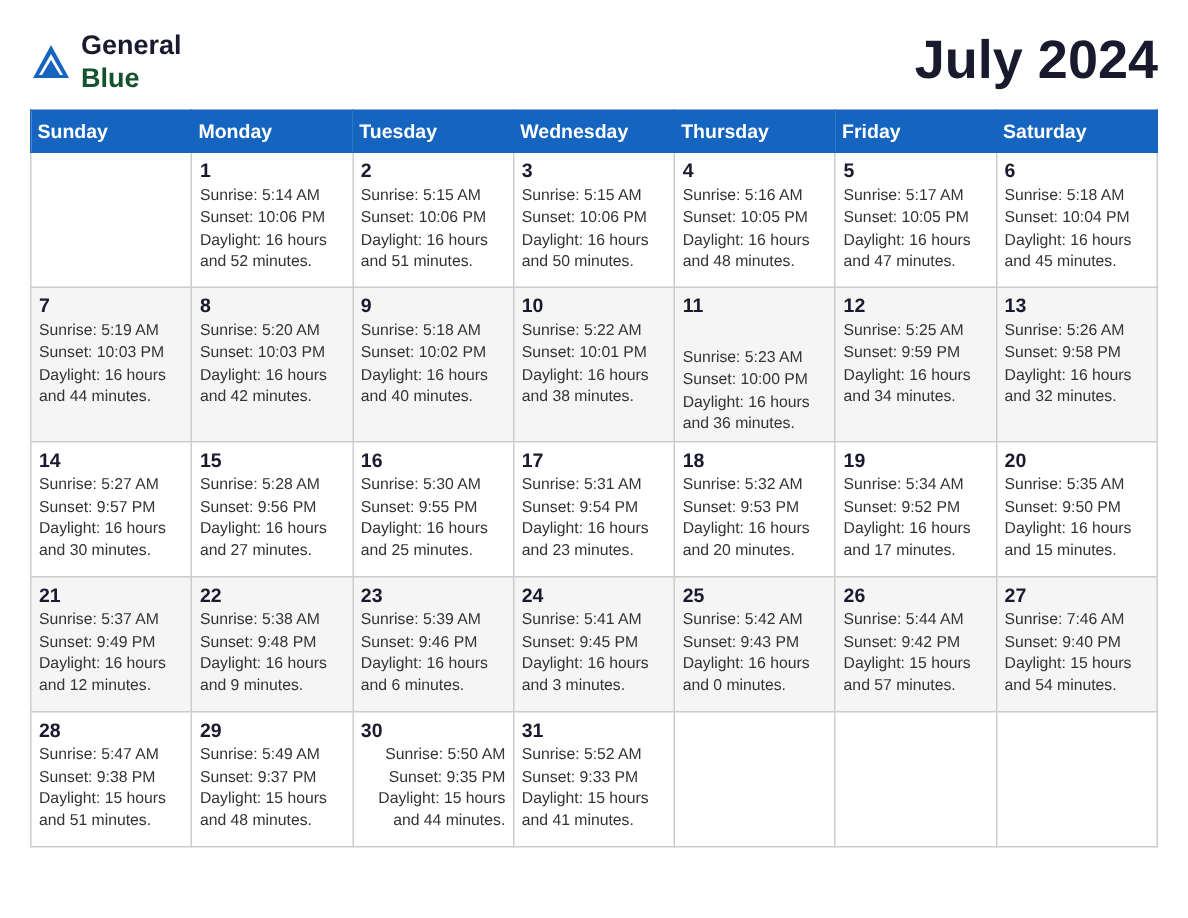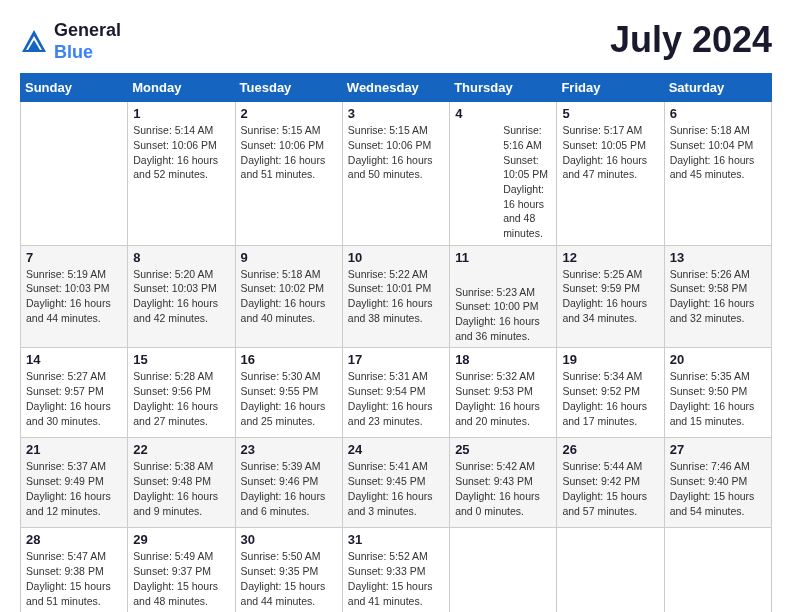--- a/index.html
+++ b/index.html
@@ -27,21 +27,21 @@
       line-height: 1.2;
     }
     .logo-general {
       font-size: 18px;
       font-weight: bold;
       color: #1a1a2e;
     }
     .logo-blue {
       font-size: 18px;
       font-weight: bold;
-      color: #3b82f6;
+      color: #14532d;
     }
     .logo-icon {
       width: 28px;
       height: 28px;
       margin-right: 2px;
     }
     .title-section {
       text-align: right;
     }
     .month-year {
@@ -151,21 +151,21 @@
           </td>
           <td>
             <span class="day-number">3</span>
             <div class="day-info" style="white-space: pre-line;">Sunrise: 5:15 AM
 Sunset: 10:06 PM
 Daylight: 16 hours
 and 50 minutes.</div>
           </td>
           <td>
             <span class="day-number">4</span>
-            <div class="day-info" style="white-space: pre-line; margin-left: 48px;">Sunrise: 5:16 AM
+            <div class="day-info" style="white-space: pre-line;">Sunrise: 5:16 AM
 Sunset: 10:05 PM
 Daylight: 16 hours
 and 48 minutes.</div>
           </td>
           <td>
             <span class="day-number">5</span>
             <div class="day-info" style="white-space: pre-line;">Sunrise: 5:17 AM
 Sunset: 10:05 PM
 Daylight: 16 hours
 and 47 minutes.</div>
@@ -341,21 +341,21 @@
           </td>
           <td>
             <span class="day-number">29</span>
             <div class="day-info" style="white-space: pre-line;">Sunrise: 5:49 AM
 Sunset: 9:37 PM
 Daylight: 15 hours
 and 48 minutes.</div>
           </td>
           <td>
             <span class="day-number">30</span>
-            <div class="day-info" style="white-space: pre-line;">Sunrise: 5:50 AM
+            <div class="day-info" style="white-space: pre-line; text-align: right;">Sunrise: 5:50 AM
 Sunset: 9:35 PM
 Daylight: 15 hours
 and 44 minutes.</div>
           </td>
           <td>
             <span class="day-number">31</span>
             <div class="day-info" style="white-space: pre-line;">Sunrise: 5:52 AM
 Sunset: 9:33 PM
 Daylight: 15 hours
 and 41 minutes.</div>

